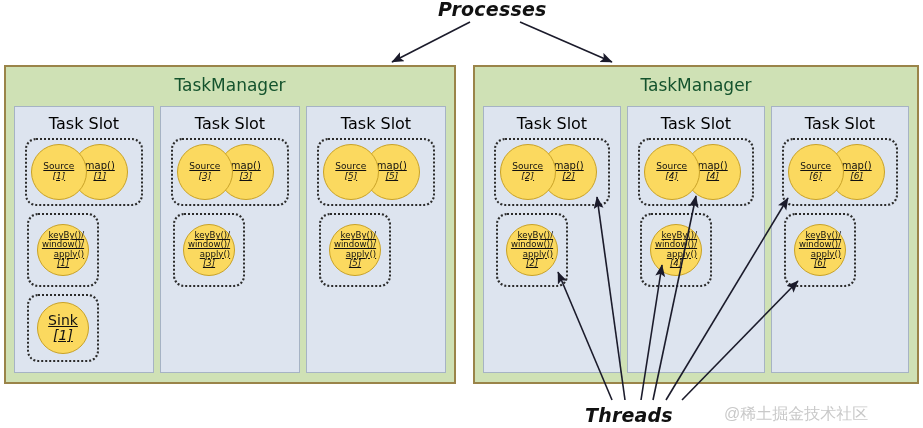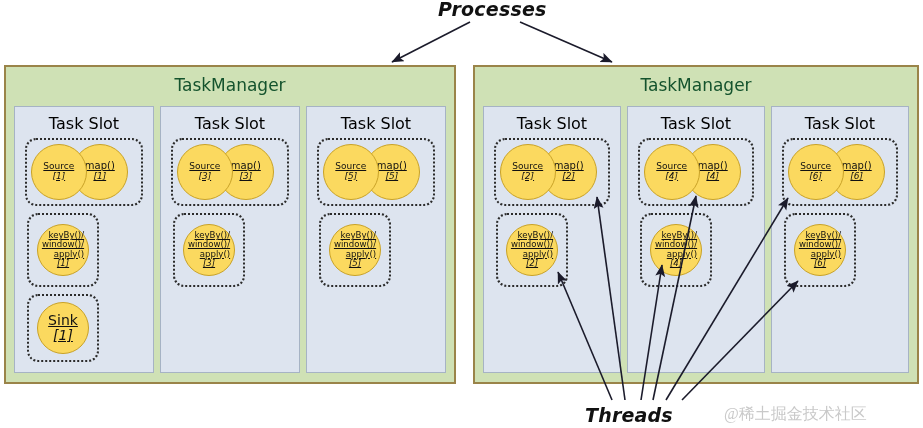--- a/index.html
+++ b/index.html
@@ -19,21 +19,21 @@
     font-style:italic;font-weight:700;font-size:19px;
     letter-spacing:.2px;white-space:nowrap;color:#111;
   }
   #label-processes{left:438px;top:-2px;}
   #label-threads{left:585px;top:404px;text-align:center;}
 
   
   #watermark{
     position:absolute;left:724px;top:404px;z-index:6;
     font-size:16px;color:#c9c9c9;white-space:nowrap;
-    font-family:Liberation Serif, serif;
+    font-family:Liberation Sans, sans-serif;
   }
 
   
   .taskmanager{
     position:absolute;top:65px;height:319px;
     background:#cfe1b5;
     border:2px solid #9a8449;
     box-sizing:border-box;
     z-index:1;
   }

